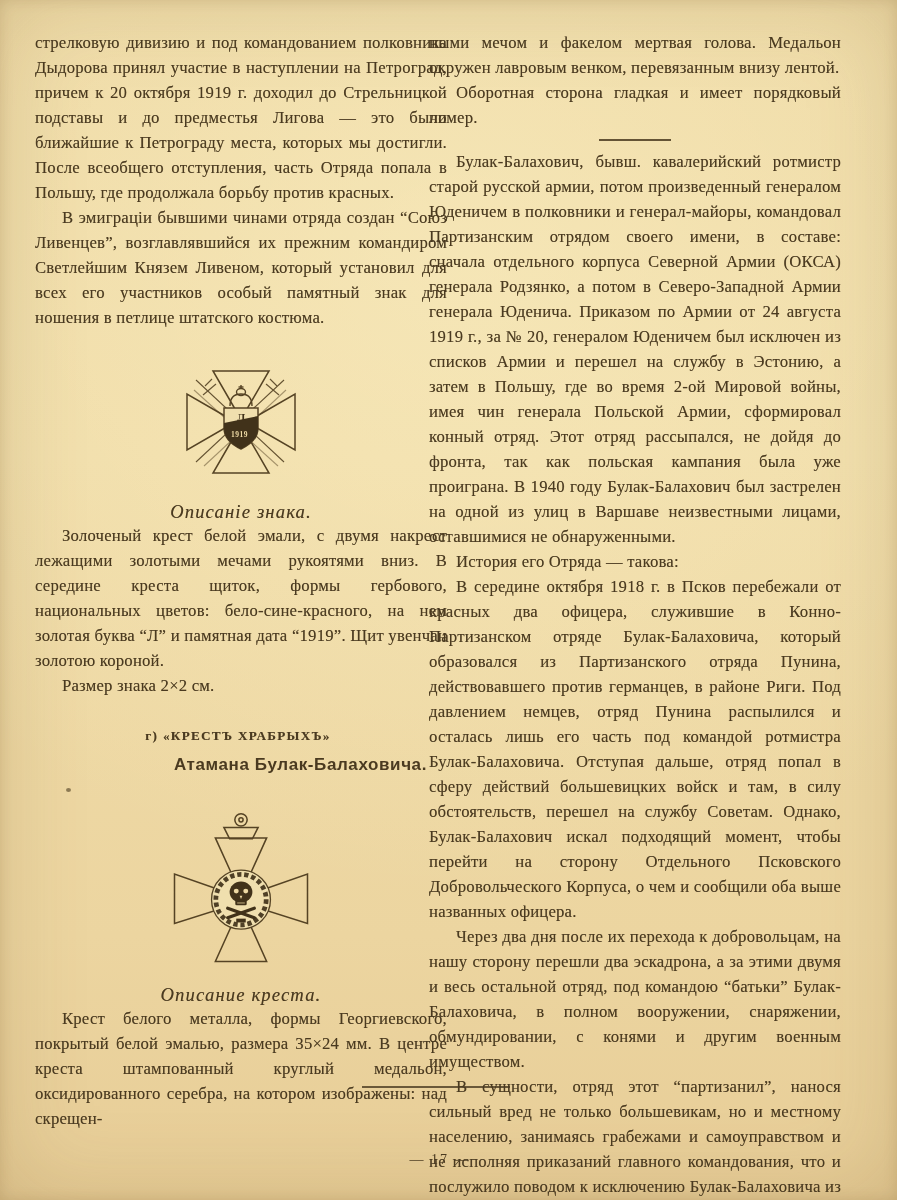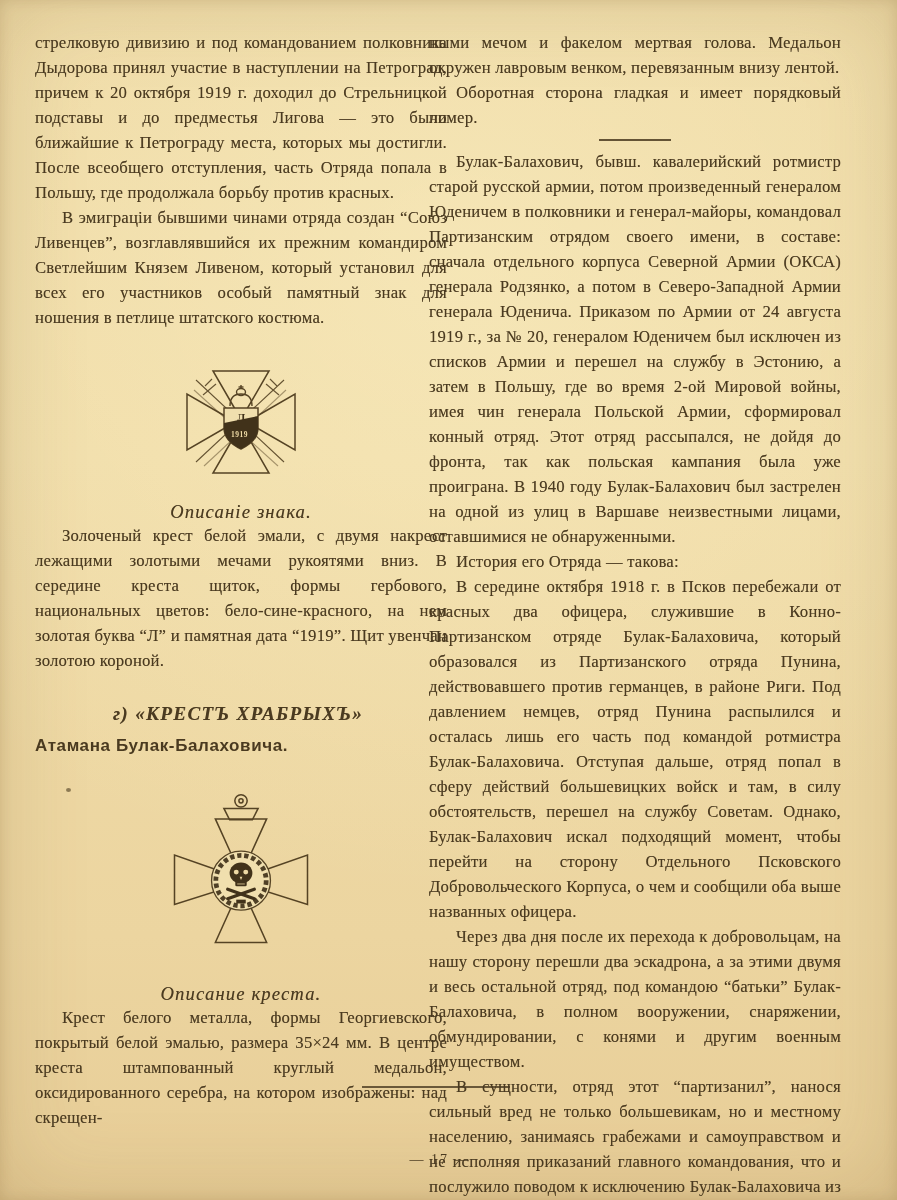--- a/index.html
+++ b/index.html
@@ -29,34 +29,33 @@
   .fig{text-align:center;margin-top:34px;}
   .fig svg{display:inline-block;}
   .caption{
     margin-top:18px;
     text-align:center;
     font-style:italic;
     font-size:18.5px;
     letter-spacing:1.2px;
     text-shadow:0.2px 0.2px 0.4px rgba(74,58,32,0.5);
   }
-  .cap2{margin-top:22px;text-align:center;}
+  .cap2{margin-top:4px;text-align:center;}
   .sp{margin-top:26px;}
   .sp2{margin-top:16px;}
   h3.heading{
     margin:30px 6px 0 0;
     text-align:center;
-    font-size:19px;font-weight:bold;
+    font-size:13px;font-weight:bold;
     letter-spacing:1.4px;
     text-shadow:0.3px 0.3px 0.4px rgba(74,58,32,0.5);
-    font-style:italic;
   }
   h4.subheading{
     margin:11px 20px 0 0;
-    text-align:left;
+    text-align:right;
     font-size:17px;font-weight:bold;
     letter-spacing:0.6px;
     font-family:"Liberation Sans","DejaVu Sans",sans-serif;
     font-stretch:condensed;
   }
   .rule-small{
     width:72px;height:2px;border:0;
     background:#4a3a20;opacity:0.85;
     margin:9px auto 8px auto;
   }
@@ -115,20 +114,21 @@
 
         <path d="M44,44 L78,44 L78,64 Q78,77 61,85 Q44,77 44,64 Z" fill="#f0dfae" stroke="#554324" stroke-width="1.5"></path>
         <path d="M44,59 L78,52 L78,64 Q78,77 61,85 Q44,77 44,64 Z" fill="#41321a"></path>
         <text x="57" y="57" font-size="11" font-weight="bold" fill="#41321a" font-family="Liberation Serif,serif">Л</text>
         <text x="51" y="73" font-size="7.5" font-weight="bold" fill="#eed9a4" font-family="Liberation Serif,serif" letter-spacing="0.5">1919</text>
       </svg>
     </div>
     <div class="caption">Описаніе знака.</div>
 
     <p class="body indent sp">Золоченый крест белой эмали, с двумя накрест лежащими золотыми мечами рукоятями вниз. В середине креста щиток, формы гербового, национальных цветов: бело-сине-красного, на нем золотая буква “Л” и памятная дата “1919”. Щит увенчан золотою короной.</p>
+    <p class="body indent">Размер знака 2×2 см.</p>
 
     <h3 class="heading">г) «КРЕСТЪ ХРАБРЫХЪ»</h3>
     <h4 class="subheading">Атамана Булак-Балаховича.</h4>
 
     <div class="fig">
       <svg width="152" height="168" viewBox="0 0 160 176">
 
         <g class="ln" stroke-width="1.6">
           <circle cx="80" cy="11" r="6.5"></circle>
           <circle cx="80" cy="11" r="2.2"></circle>

